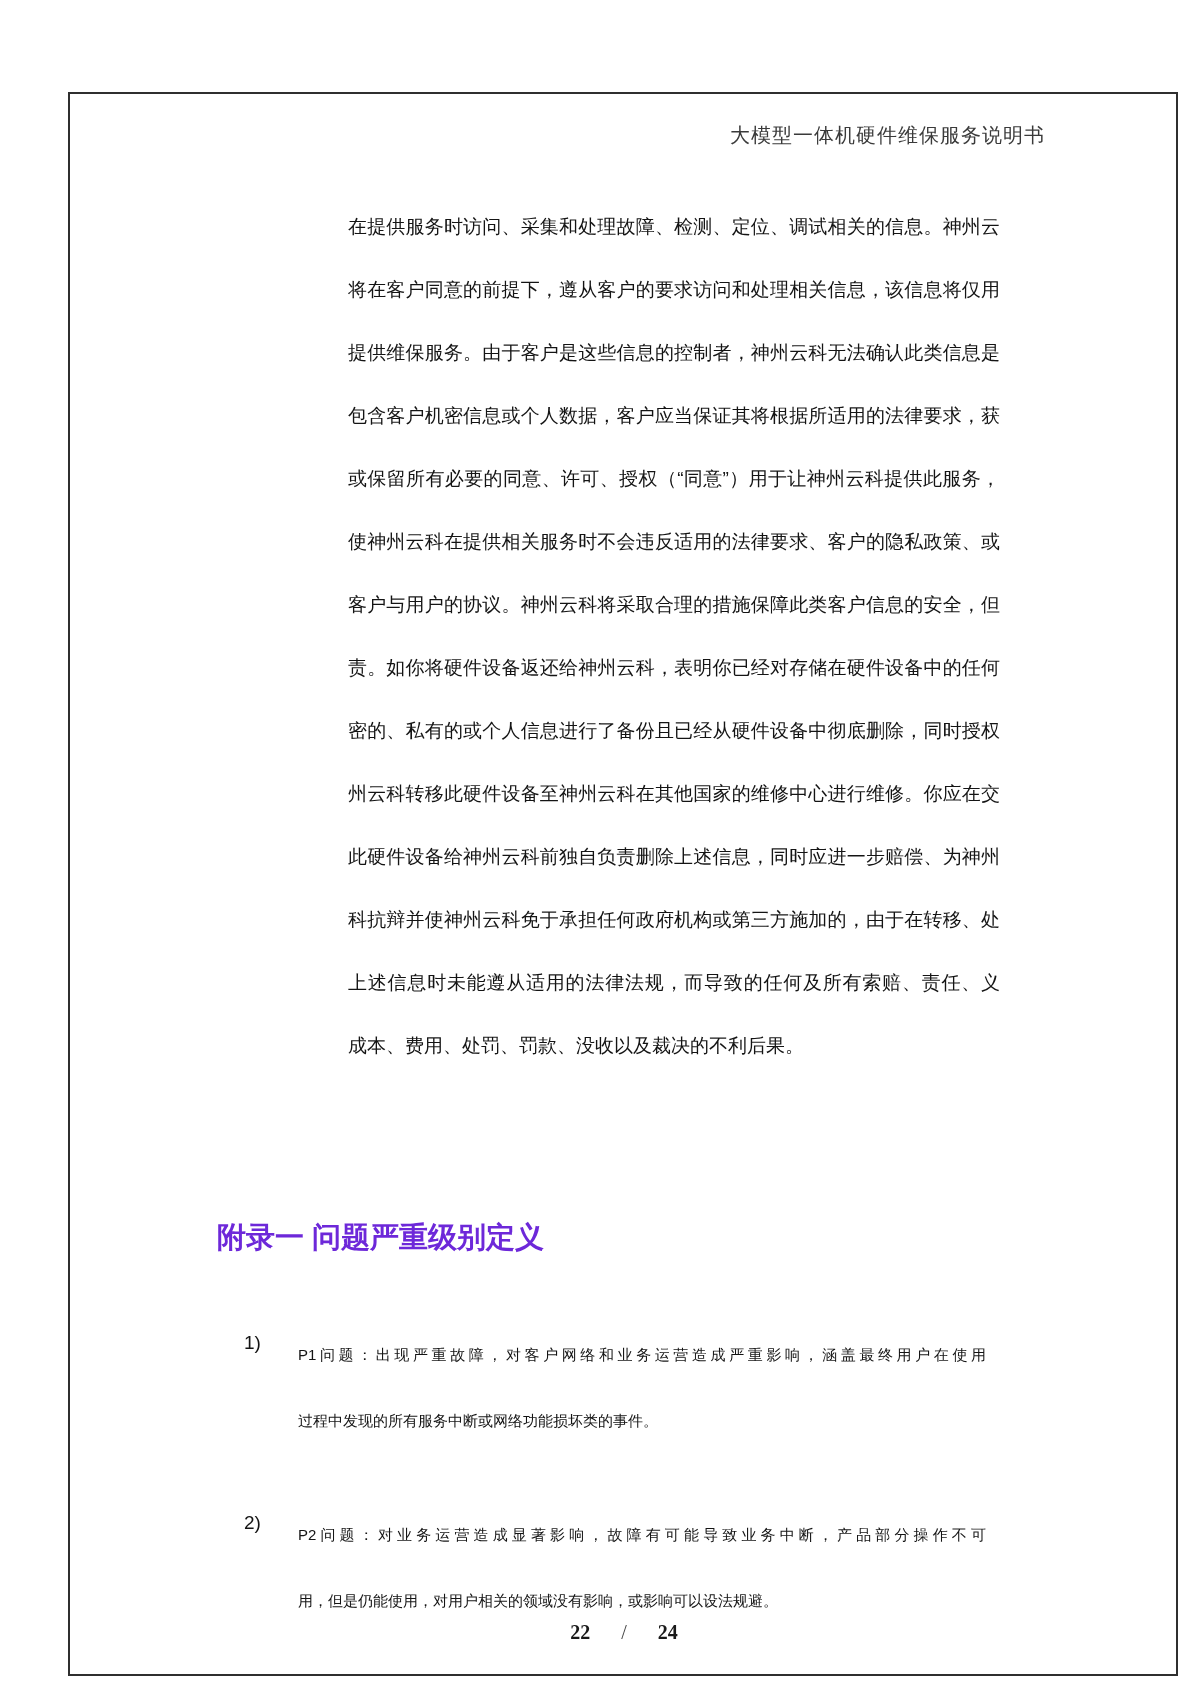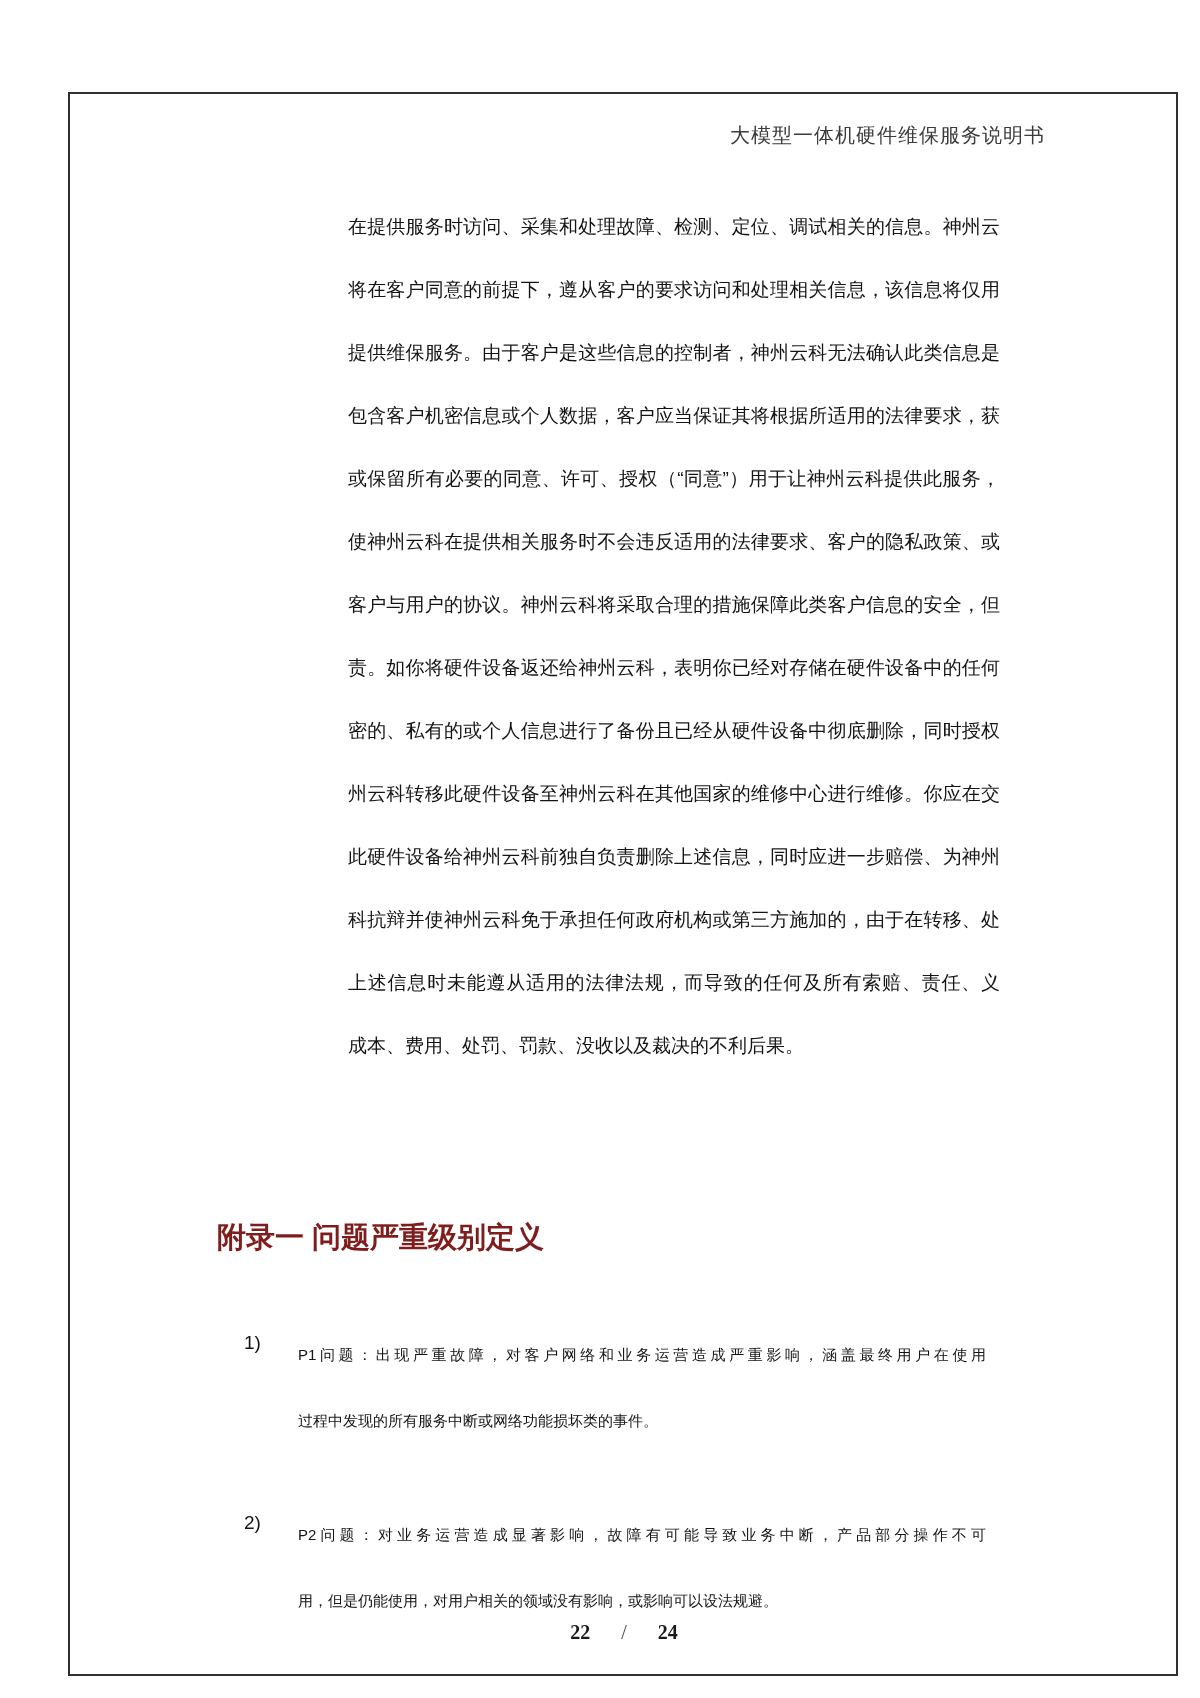--- a/index.html
+++ b/index.html
@@ -51,21 +51,21 @@
   .jline-end {
     text-align: center;
     text-align-last: left;
   }
   .appendix-title {
     position: absolute;
     left: 181px;
     top: 1182px;
     font-size: 29px;
     font-weight: bold;
-    color: #7f1d1d;
+    color: #6d28d9;
     white-space: nowrap;
     text-align: center;
   }
   .list {
     position: absolute;
     left: 184px;
     top: 1250px;
     width: 826px;
   }
   .list-item {

